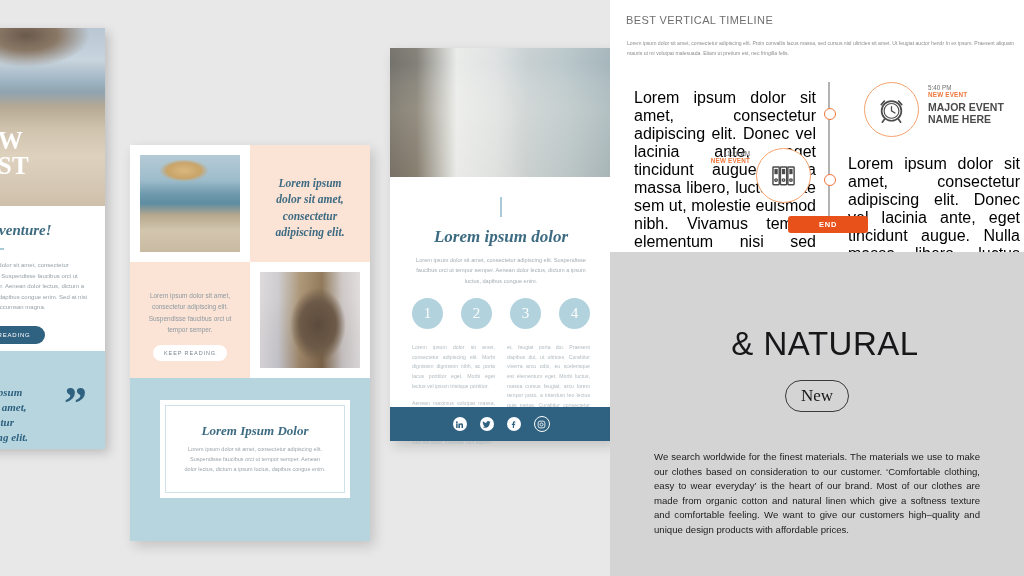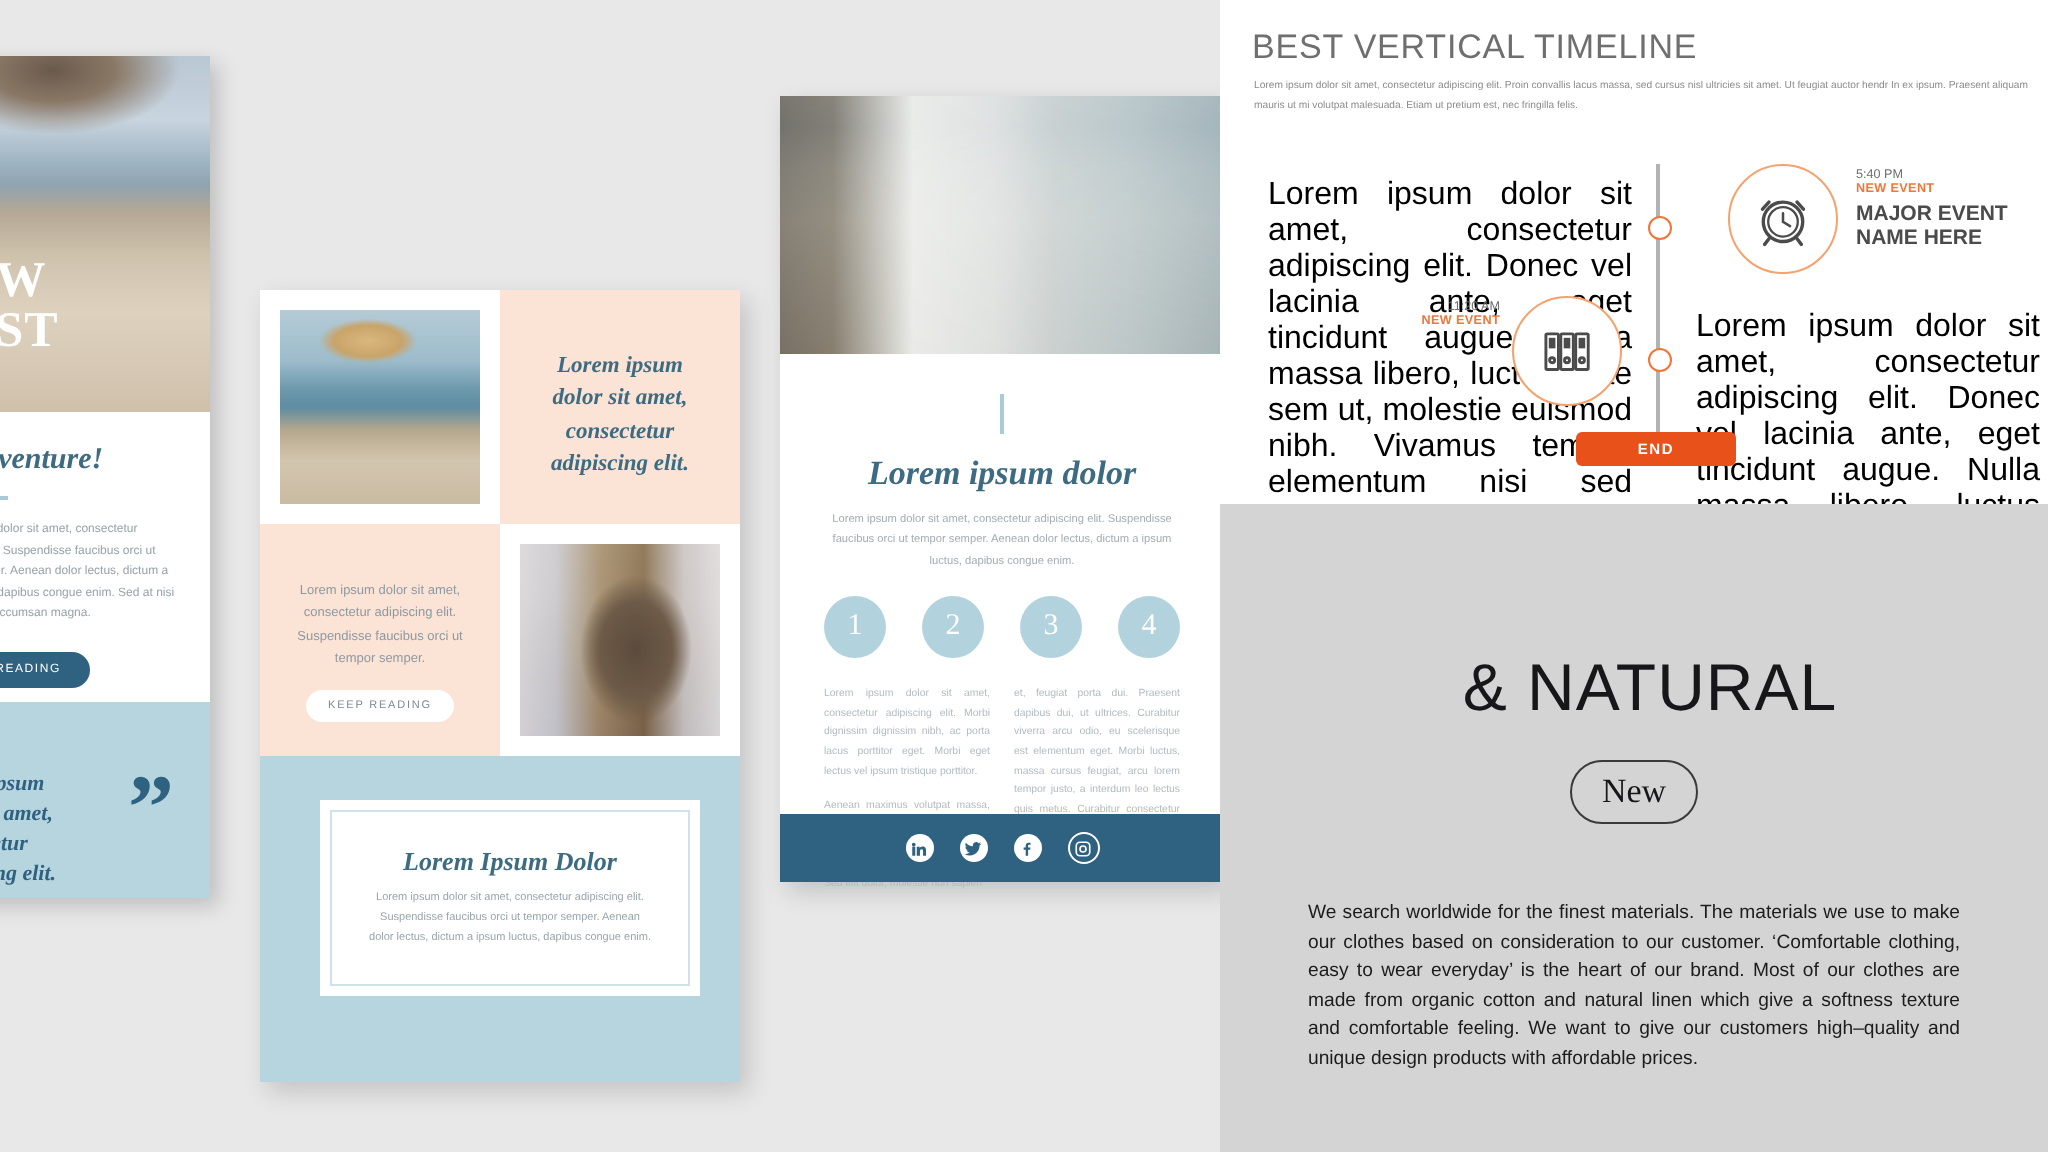--- a/index.html
+++ b/index.html
@@ -167,21 +167,21 @@
   }
   #card3 .soc.ig { background: transparent; border: 1.5px solid #fff; color: #fff; }
   #card3 .soc svg { display: block; }
 
   
   #timeline {
     left: 610px; top: 0; width: 414px; height: 252px; background: #ffffff;
   }
   #timeline .t-title {
     position: absolute; left: 16px; top: 14px;
-    font-size: 17px; color: #6f6f6f; letter-spacing: .4px; font-weight: 400;
+    font-size: 11px; color: #6f6f6f; letter-spacing: .4px; font-weight: 400;
   }
   #timeline .t-sub {
     position: absolute; left: 17px; top: 39px; width: 392px;
     font-size: 5.1px; line-height: 1.95; color: #8c8c8c;
   }
   #timeline .spine {
     position: absolute; left: 218px; top: 82px; width: 1.6px; height: 140px; background: #b3b3b3;
   }
   #timeline .node {
     position: absolute; width: 10px; height: 10px; border-radius: 50%;

